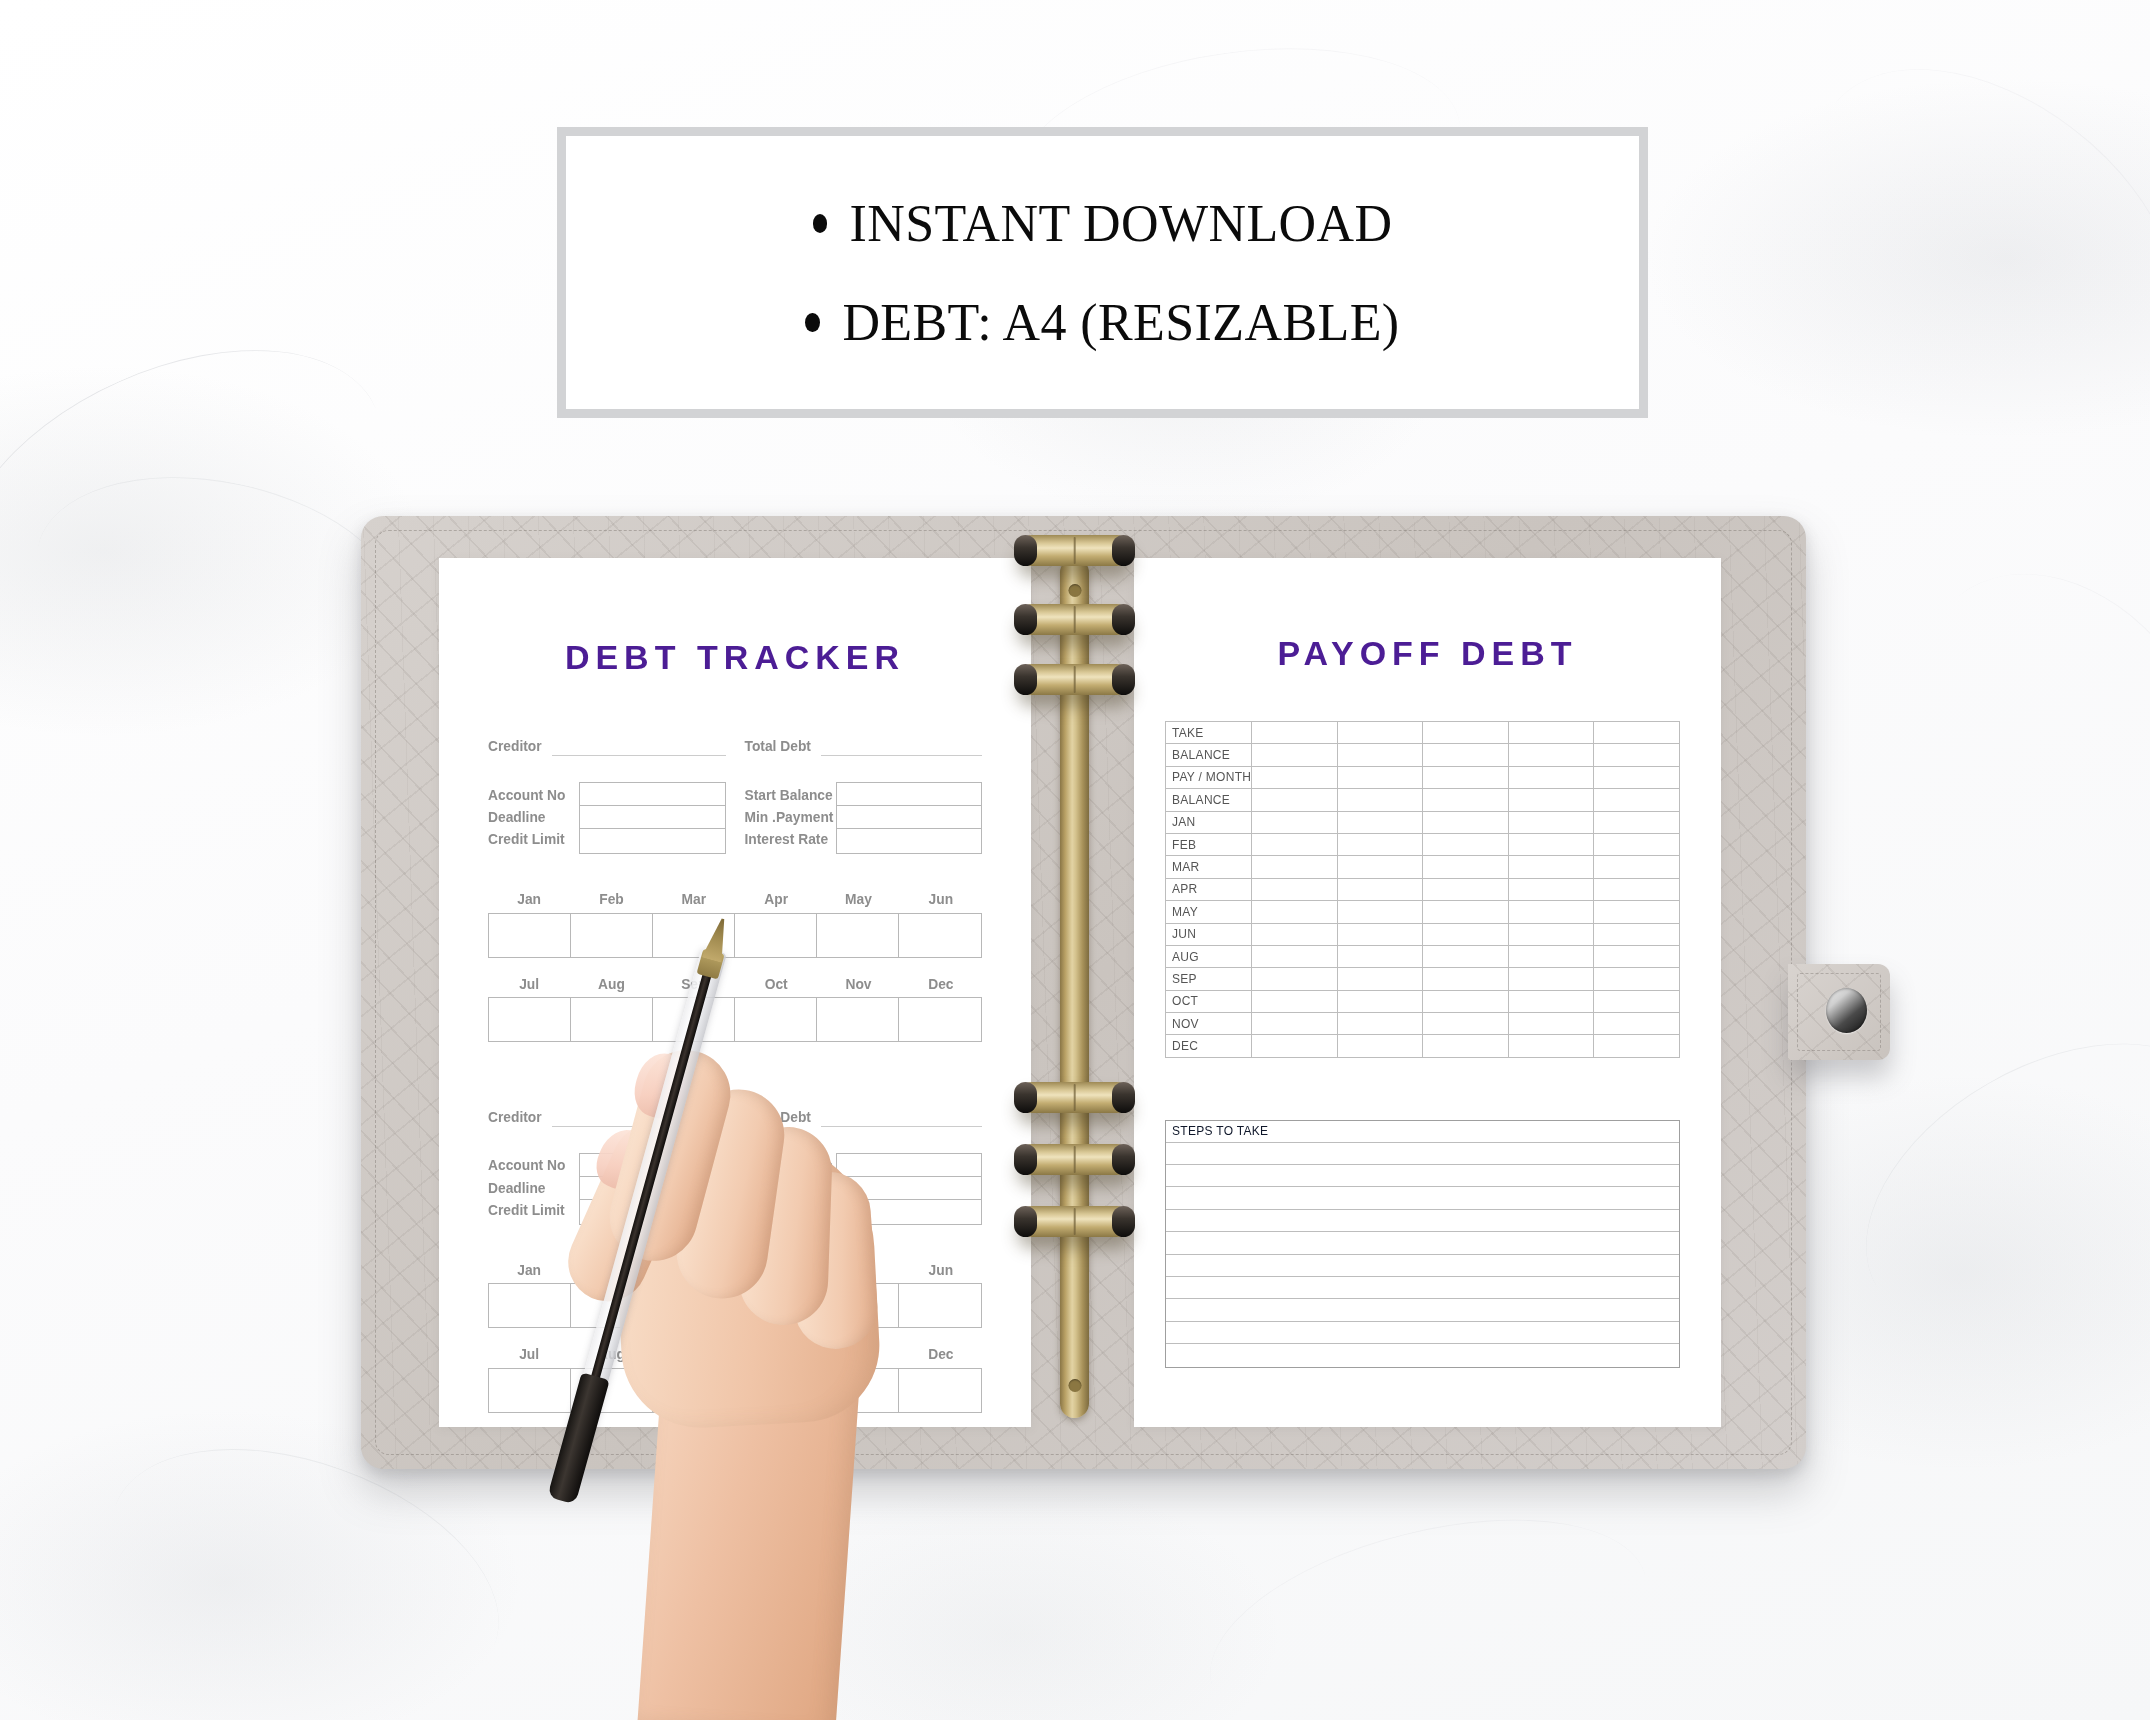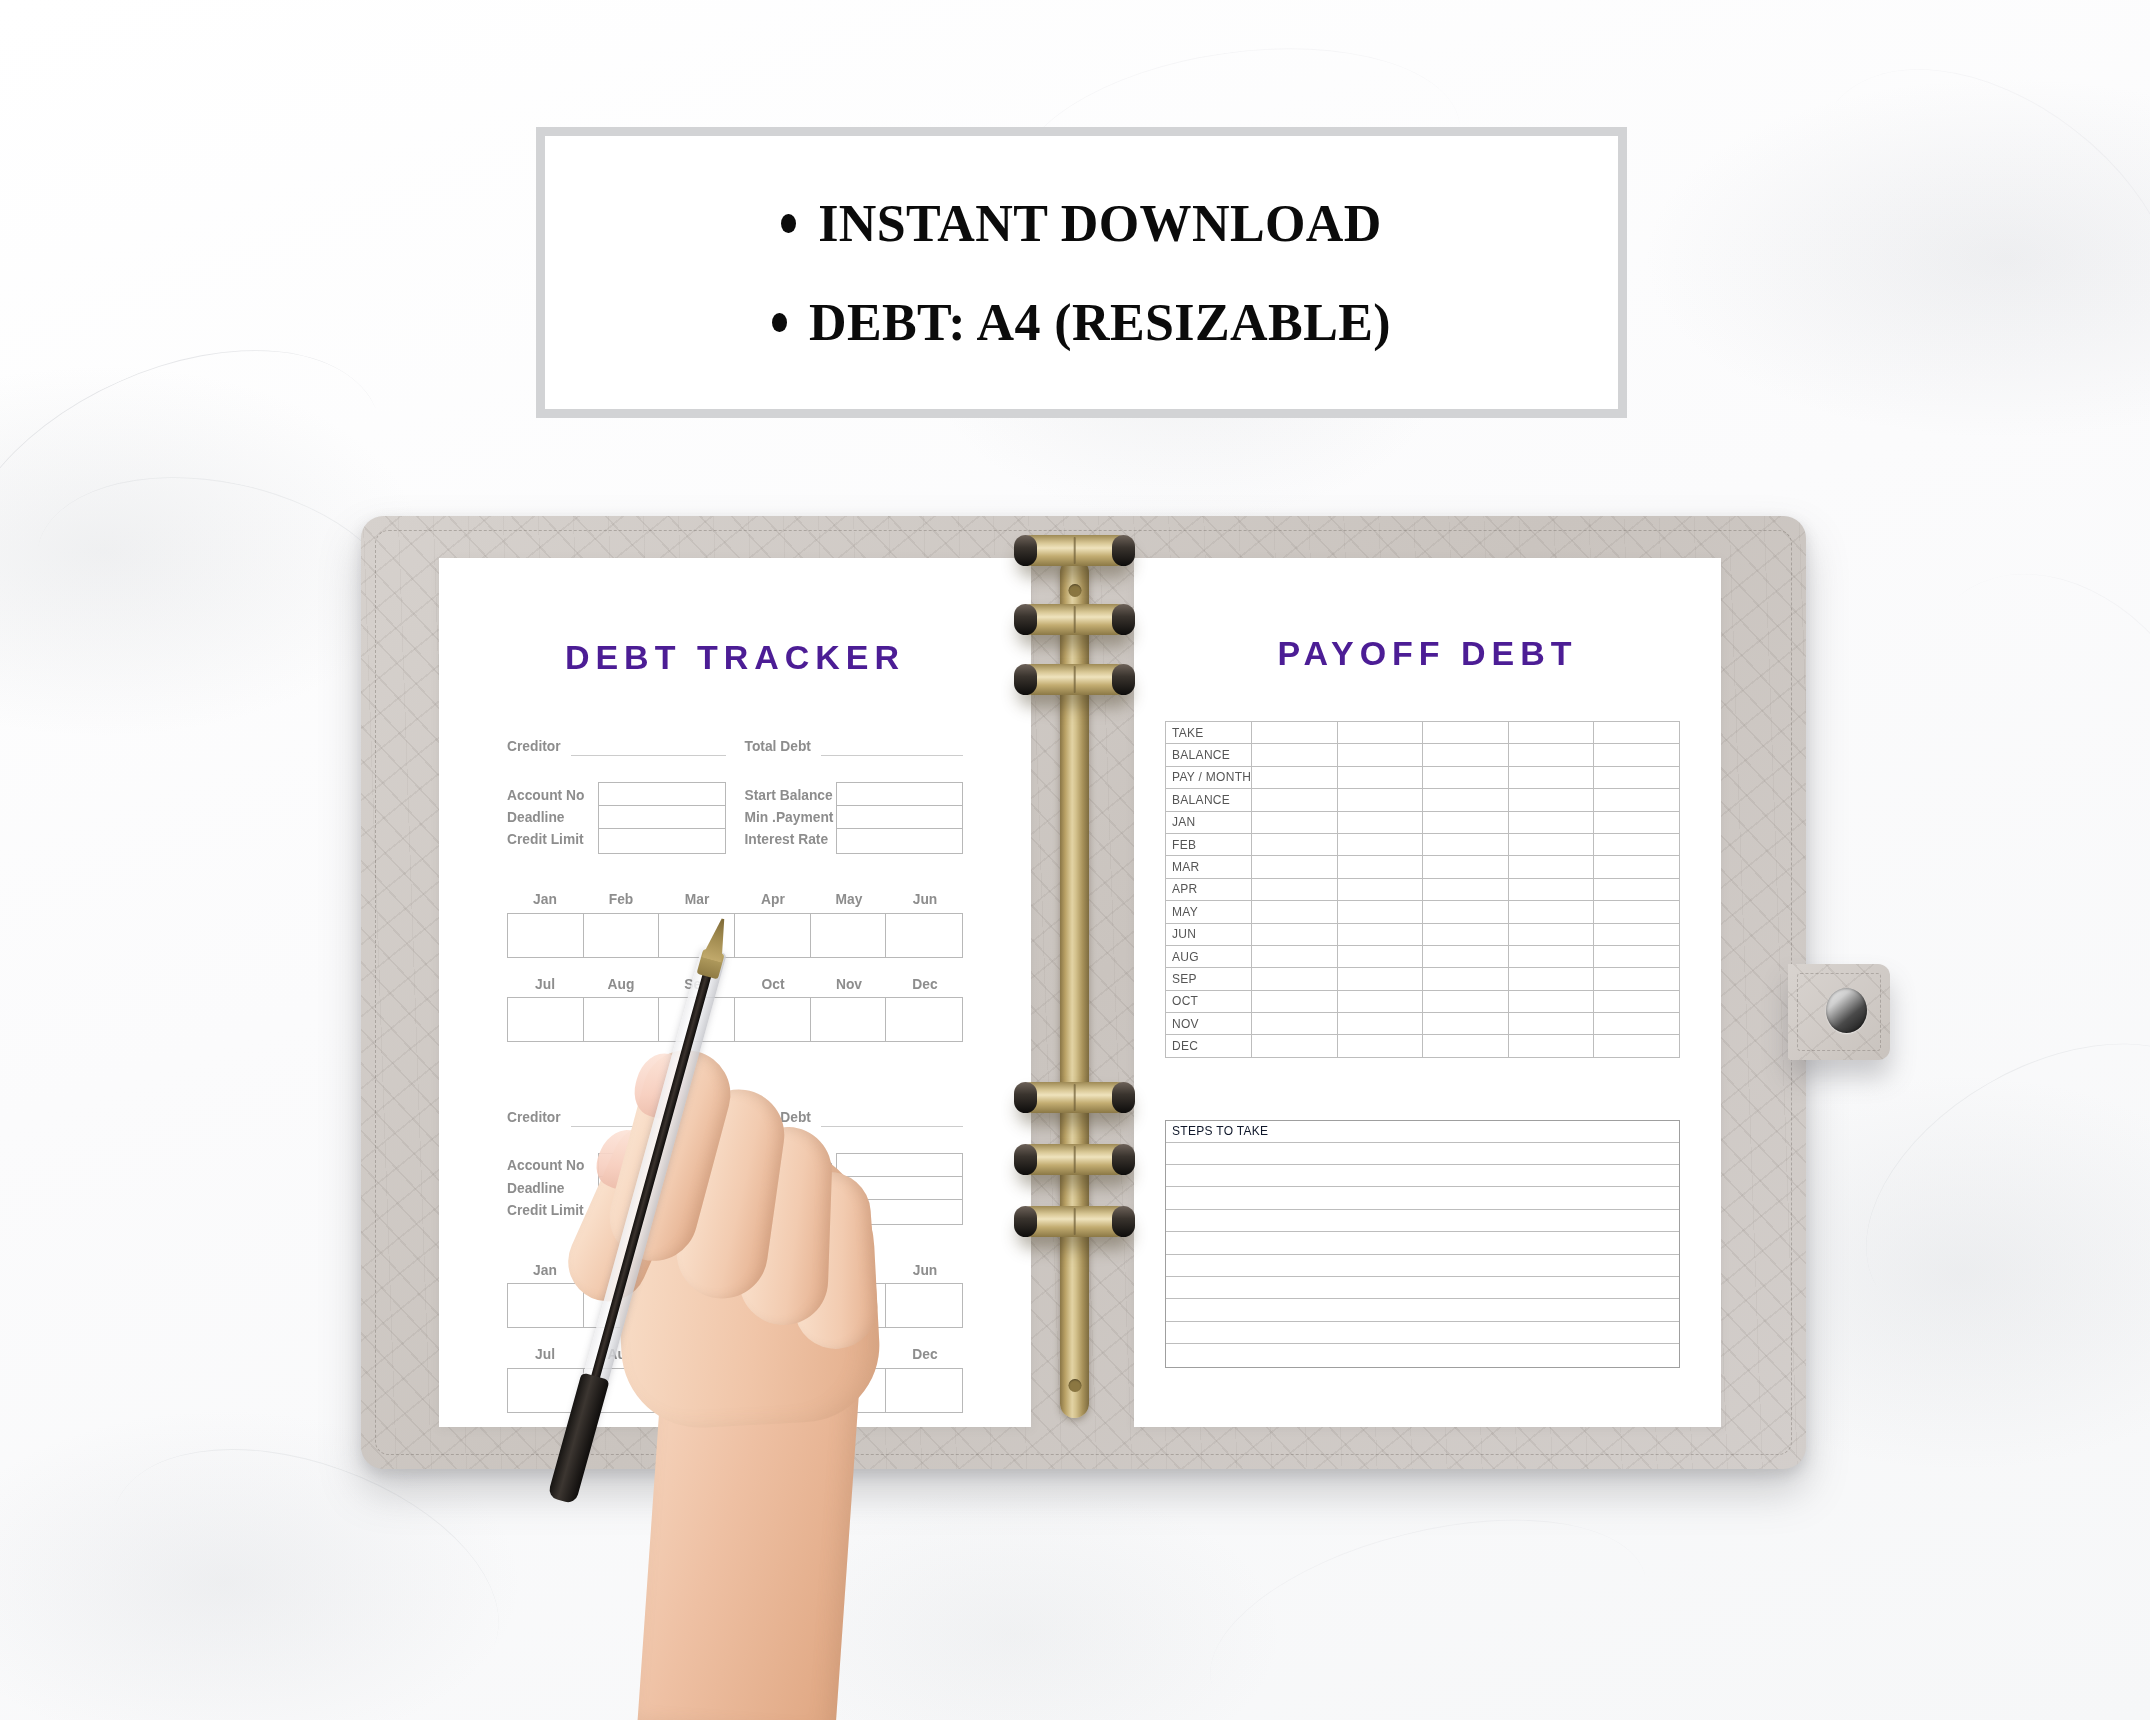--- a/index.html
+++ b/index.html
@@ -33,30 +33,29 @@
     border-radius: 50%;
     transform-origin: center;
     pointer-events: none;
   }
   .vein.soft { border-top-color: rgba(158,164,172,.14); }
   .vein.faint { border-top-color: rgba(165,170,178,.09); }
 
   
   #banner {
     position: absolute;
-    left: 536px; top: 127px;
+    left: 557px; top: 127px;
     width: 1091px; height: 291px;
     background: #ffffff;
     border: 9.5px solid #d2d3d5;
     display: flex;
     flex-direction: column;
     justify-content: center;
     align-items: center;
     gap: 40px;
-    font-weight: bold;
   }
   .banner-line {
     display: flex;
     align-items: center;
     gap: 22.4px;
     font-family: "Liberation Serif", serif;
     font-size: 52px;
     color: #0b0b0b;
     letter-spacing: 0.4px;
     white-space: nowrap;
@@ -142,21 +141,21 @@
     text-align: center;
     font-size: 34px;
     font-weight: bold;
     color: #4c1d95;
     letter-spacing: 6px;
     margin-top: 80px;
   }
   #page-right .page-title { margin-top: 76px; }
 
   
-  .tracker-block { padding: 0 68px; }
+  .tracker-block { padding: 0 49px; }
   #blockA { margin-top: 62px; }
   #blockB { margin-top: 68px; }
 
   .creditor-row {
     display: flex;
     gap: 19px;
     margin-bottom: 26px;
   }
   .cr-half { display: flex; align-items: flex-end; flex: 1; gap: 10.3px; }
   .cr-label {

